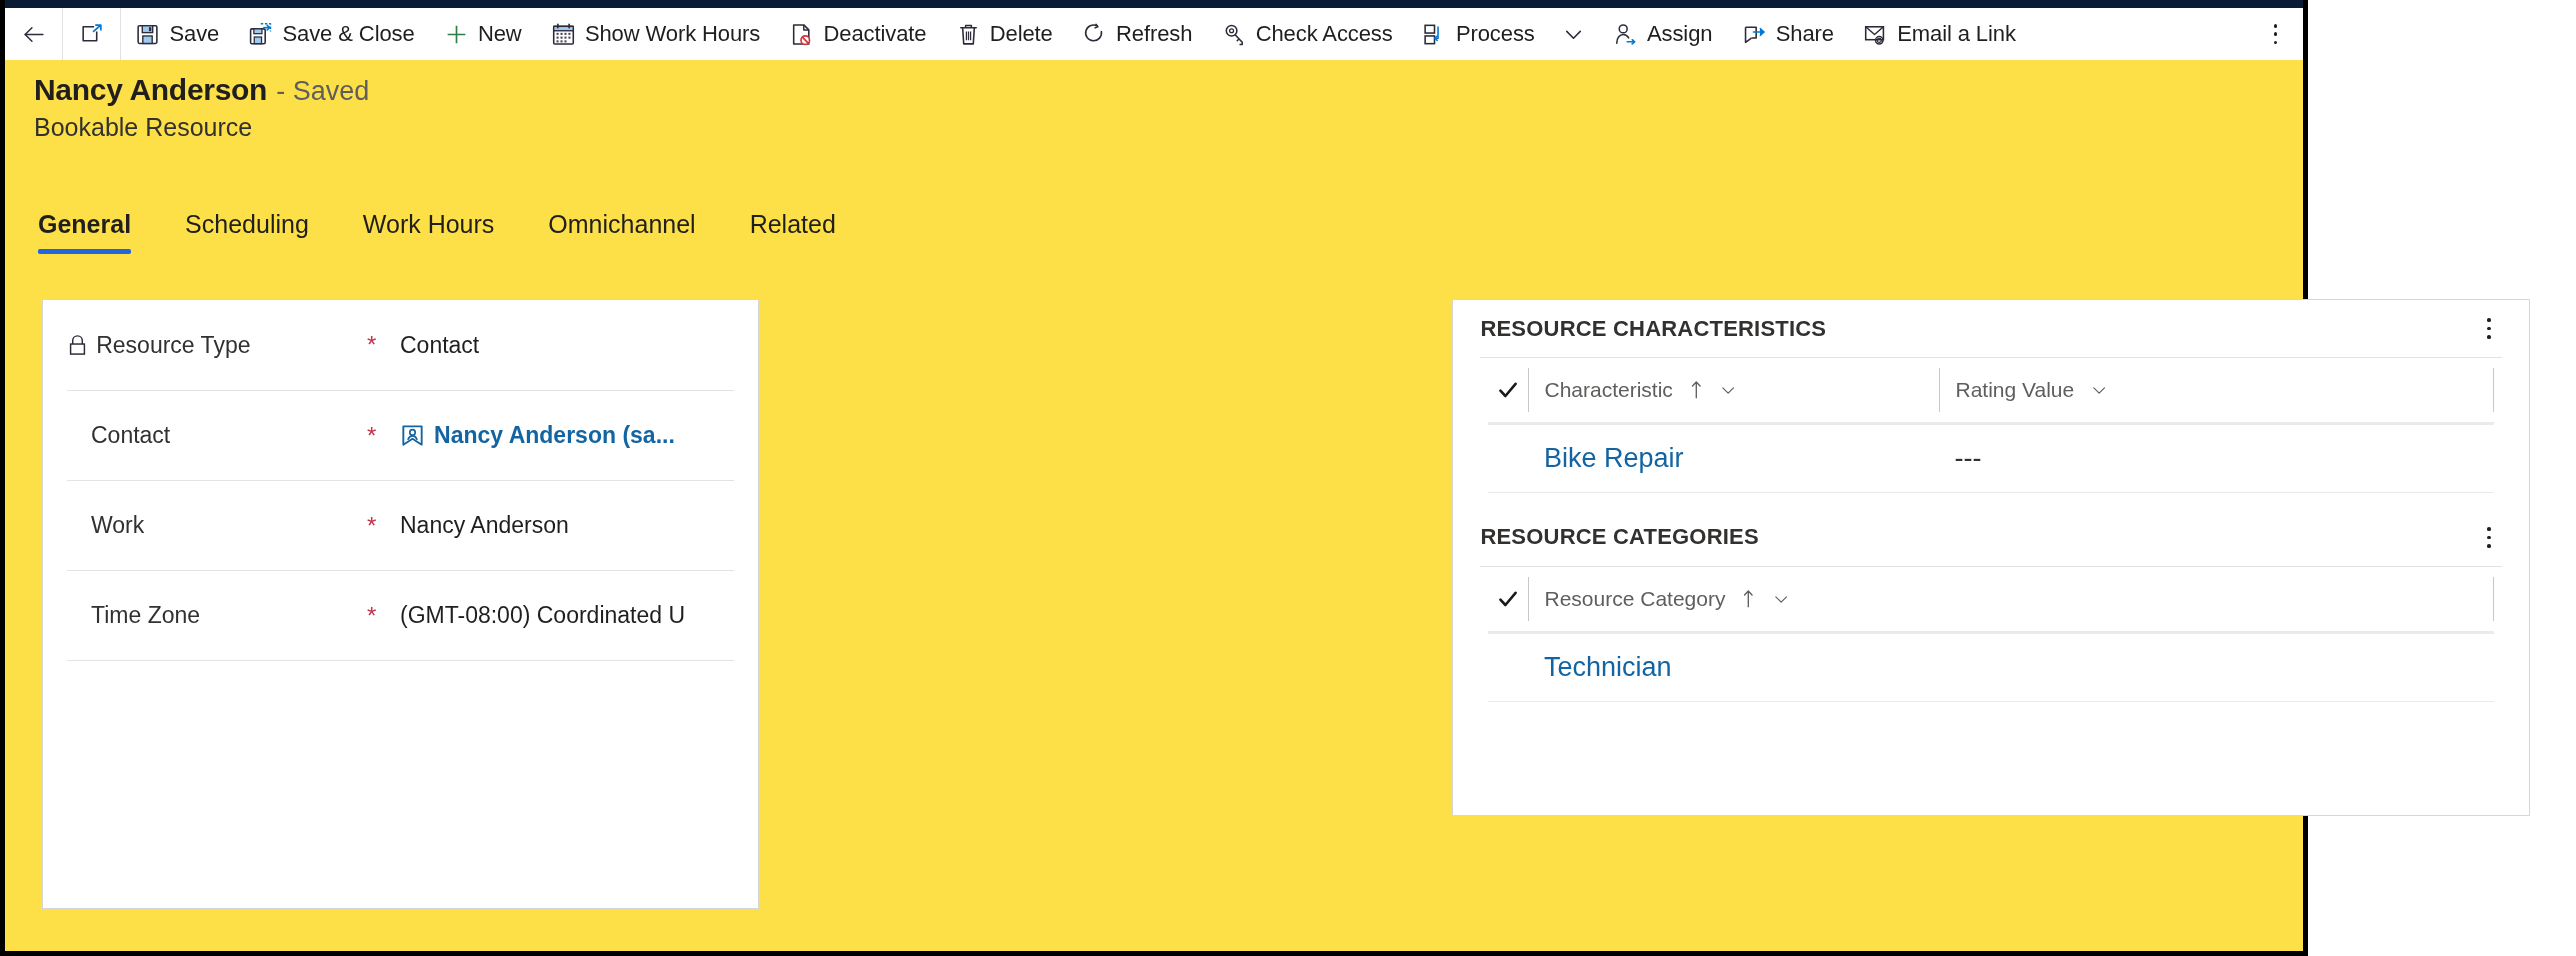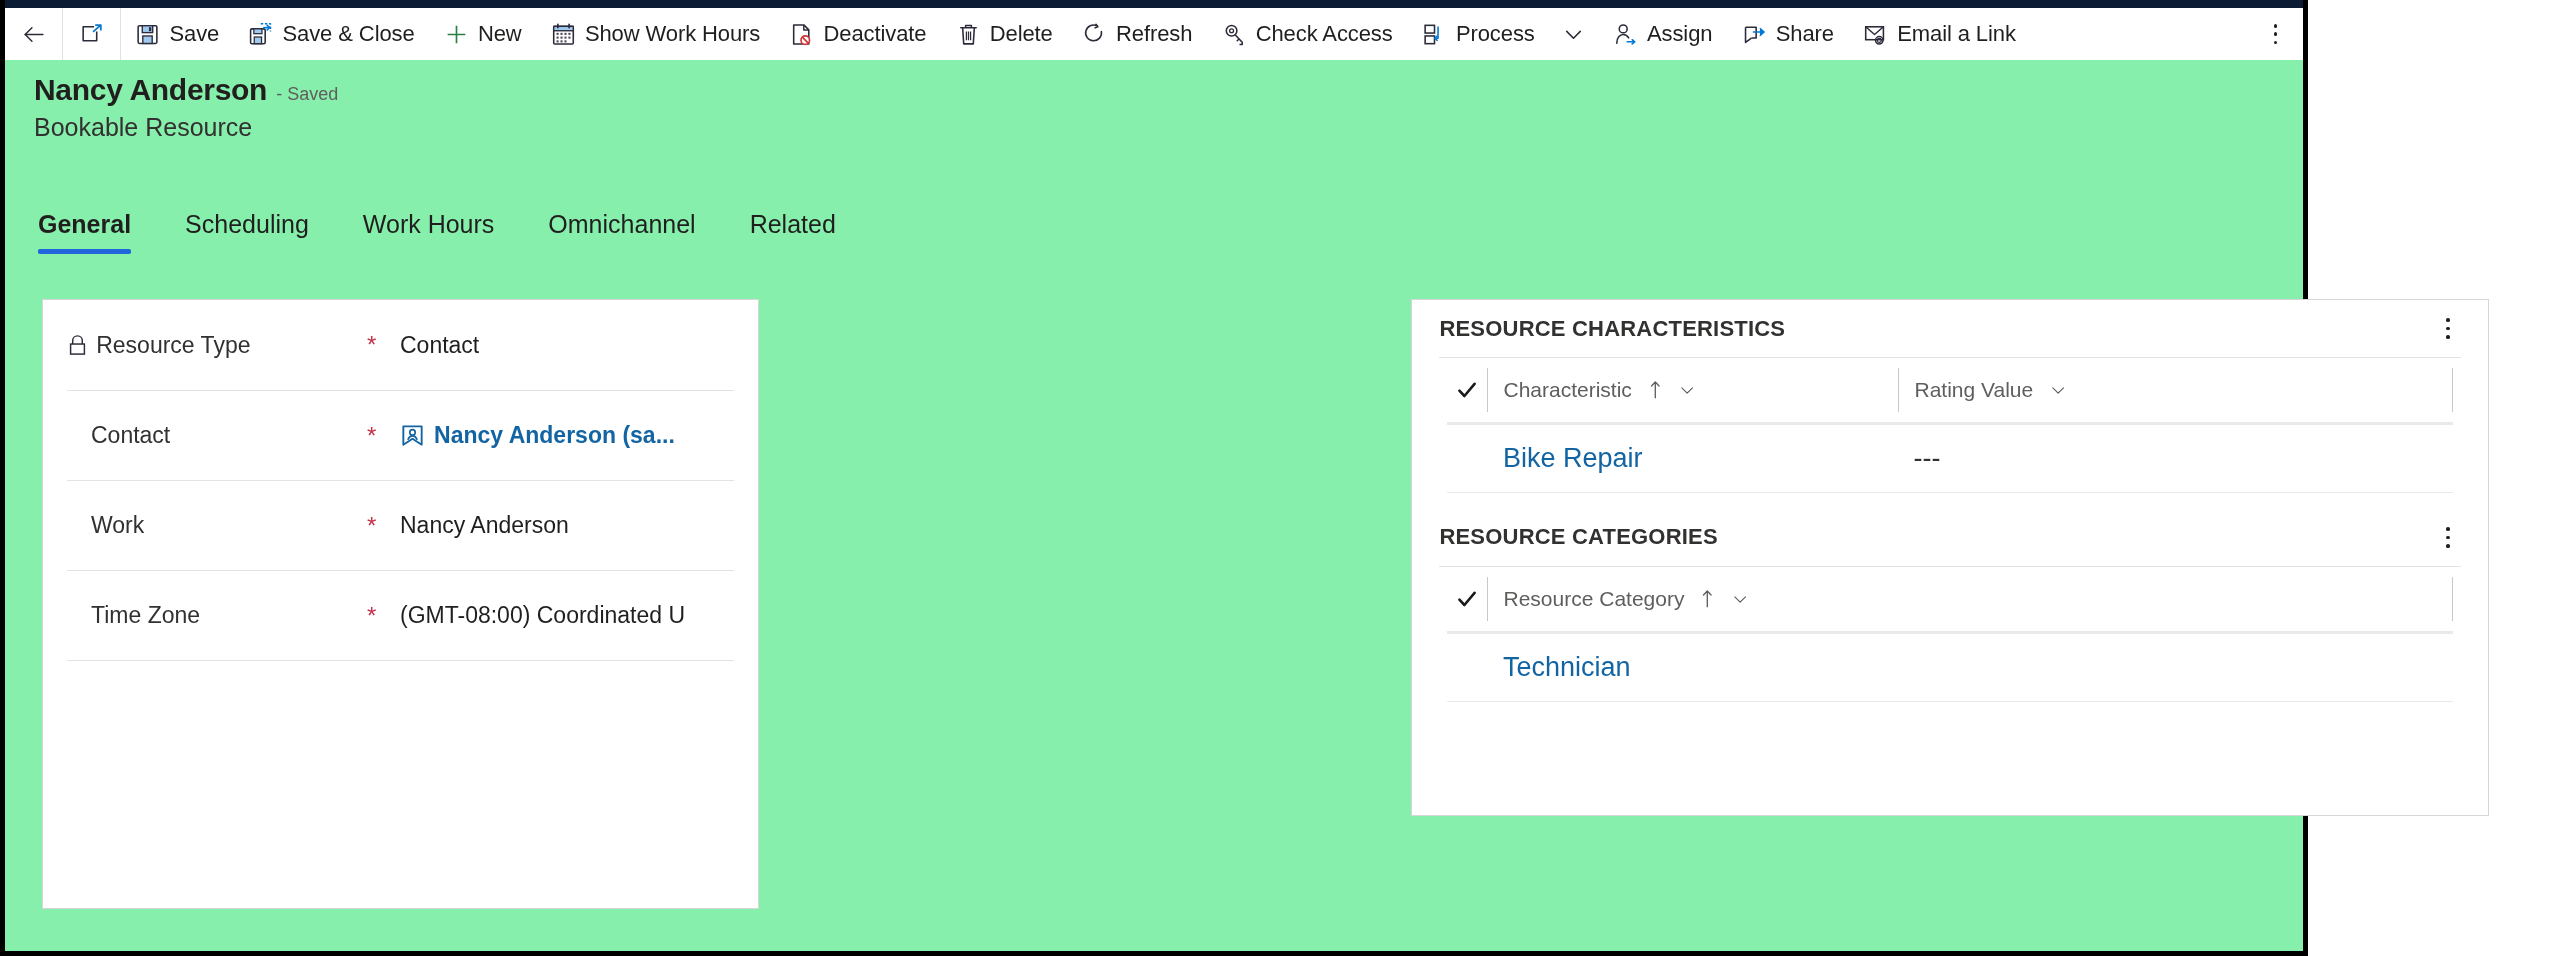--- a/index.html
+++ b/index.html
@@ -5,21 +5,21 @@
   * { box-sizing: border-box; margin: 0; padding: 0; }
   html, body {
     width: 2576px; height: 957px;
     background: #ffffff;
     font-family: "Liberation Sans", sans-serif;
     overflow: hidden;
   }
   .frame {
     position: relative;
     width: 2308px; height: 957px;
-    background: #86efac;
+    background: #fde047;
     border-left: 5.5px solid #000000;
     border-right: 5.5px solid #000000;
     border-bottom: 6.4px solid #000000;
   }
   .topbar {
     position: absolute; top: 0; left: 0; right: 0;
     height: 8.2px; background: #0b1b33;
   }
 
   
@@ -65,21 +65,21 @@
   .dots-v { display:flex; flex-direction:column; gap:4.6px; align-items:center; }
   .dots-v i { width:3.7px; height:3.7px; background:#201f1e; border-radius:50%; display:block; }
   .spacer { flex: 1 1 auto; }
 
   
   .rec-header { position: absolute; top: 73px; left: 29px; }
   .rec-title-row { display: flex; align-items: baseline; gap: 9.1px; }
   .rec-title {
     font-size: 30px; font-weight: bold; color: #201f1e; letter-spacing: -0.3px;
   }
-  .rec-status { font-size: 18px; color: #605e5c; }
+  .rec-status { font-size: 27px; color: #605e5c; }
   .rec-subtitle {
     margin-top: 6.4px;
     font-size: 25px; color: #323130;
   }
 
   
   .tabs {
     position: absolute; top: 210px; left: 33px;
     display: flex; align-items: flex-end; gap: 16px;
   }
@@ -135,21 +135,21 @@
     font-size: 23px; color: #201f1e;
     white-space: nowrap; overflow: hidden;
     display: flex; align-items: center; gap: 9.1px;
   }
   .field-value.link { color: #1264a3; font-weight: bold; }
   .contact-ico { width: 25px; height: 25px; flex: 0 0 auto; display:block; }
 
   
   .side-panel {
     position: absolute;
-    left: 1406px; top: 299px;
+    left: 1447px; top: 299px;
     width: 1078px; height: 517px;
     border: 0.9px solid #d6d6d6;
     background: #ffffff;
   }
   .sec-head {
     position: relative;
     display: flex; align-items: center;
     padding: 0 27.4px 0 27.4px;
     height: 57px;
   }

